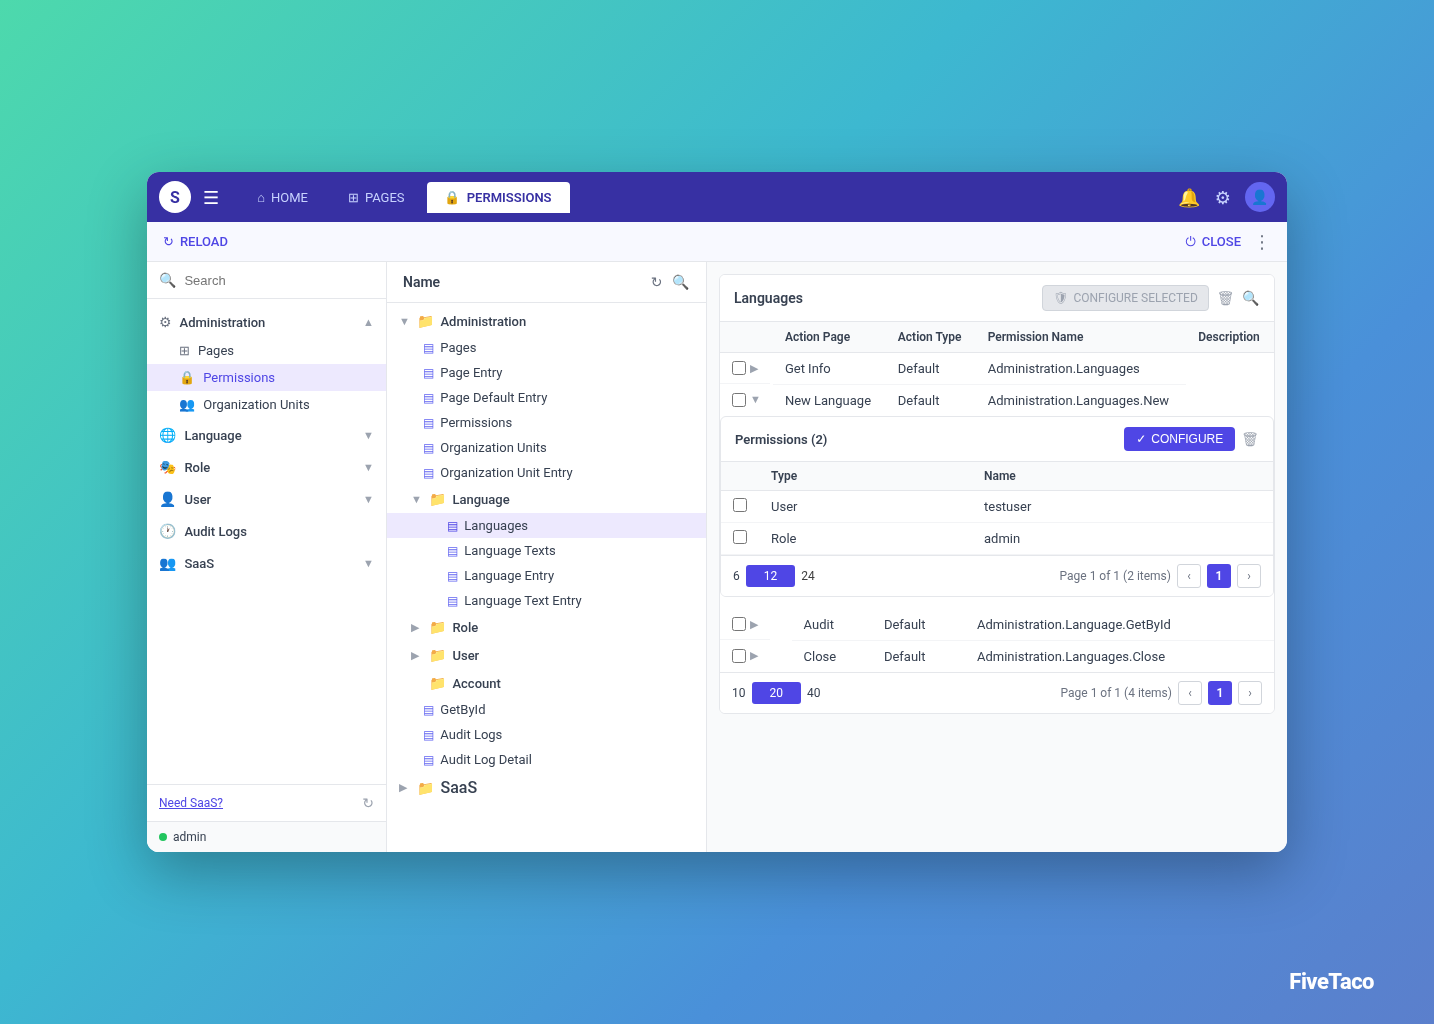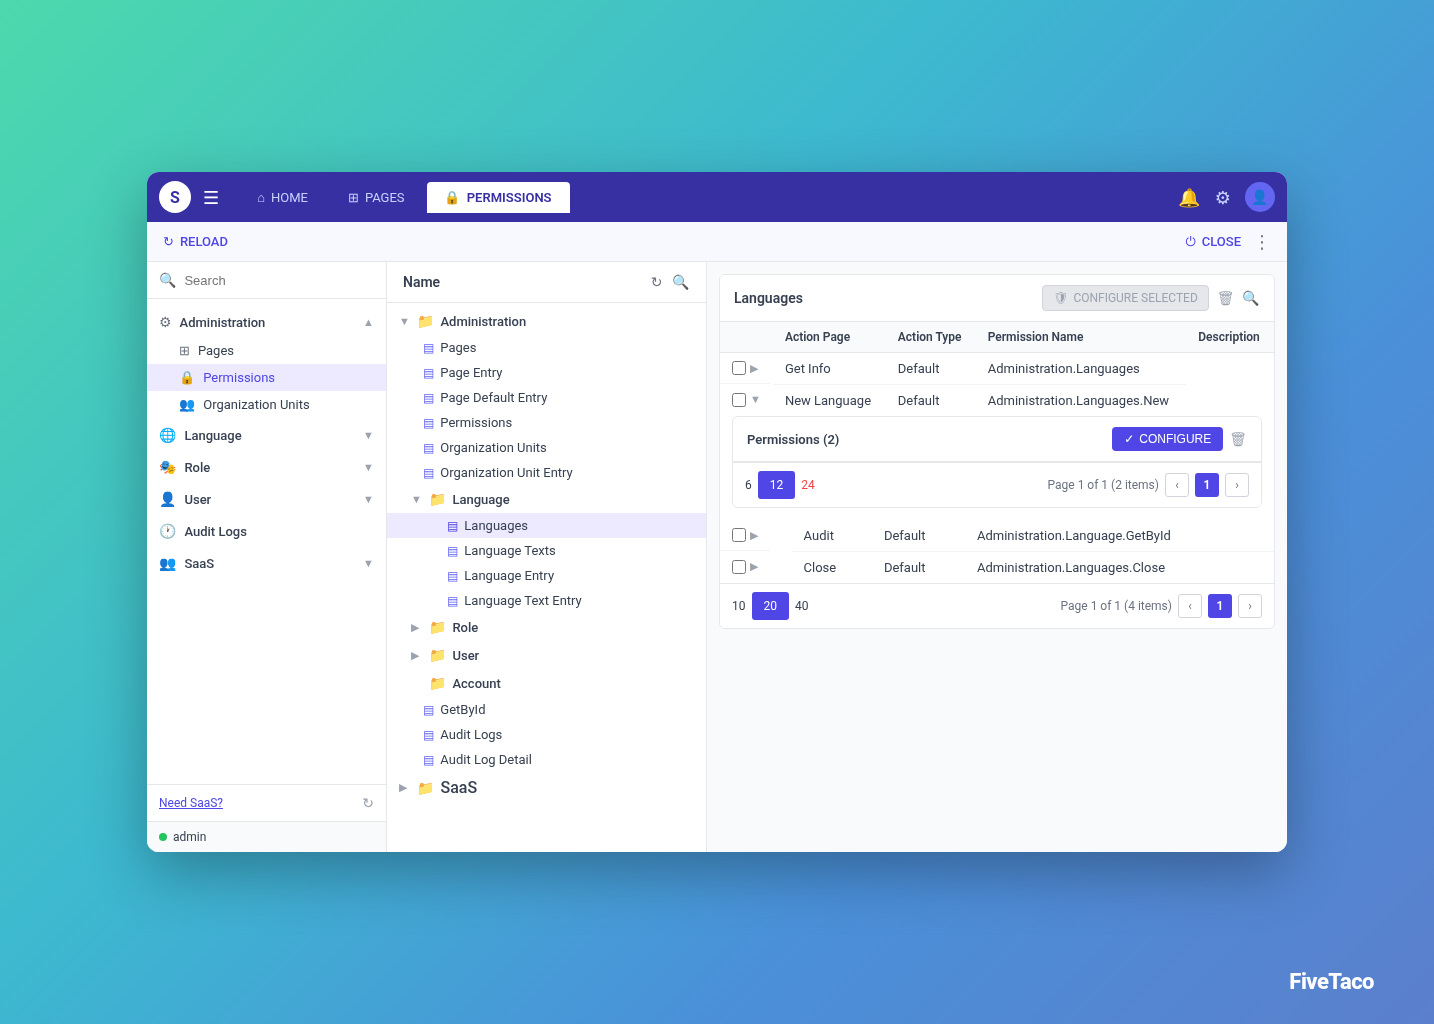--- a/index.html
+++ b/index.html
@@ -331,21 +331,21 @@
     .perm-table td {
       padding: 8px 12px;
       border-bottom: 1px solid #f3f4f6;
       color: #374151;
     }
     .perm-table tr:last-child td { border-bottom: none; }
     .cb { width: 14px; height: 14px; cursor: pointer; }
     .expand-arrow { color: #9ca3af; font-size: 11px; cursor: pointer; }
     
     .permissions-sub {
-      margin: 0 12px 12px;
+      margin: 0 0 12px;
       background: #fff;
       border: 1px solid #e5e7eb;
       border-radius: 6px;
       overflow: hidden;
     }
     .perms-sub-header {
       display: flex;
       align-items: center;
       padding: 10px 14px;
       border-bottom: 1px solid #e5e7eb;
@@ -399,22 +399,22 @@
       display: flex;
       align-items: center;
       padding: 8px 12px;
       gap: 6px;
       border-top: 1px solid #e5e7eb;
       background: #fff;
       font-size: 12px;
       color: #374151;
     }
     .page-size-btn {
-      padding: 2px 7px;
-      border: 5px solid #f97316;
+      padding: 2px 16px;
+      border: 2px solid #f97316;
       border-radius: 3px;
       font-size: 12px;
       cursor: pointer;
       background: #fff;
       color: #374151;
     }
     .page-size-btn.active {
       background: #4f46e5;
       color: #fff;
       border-color: #4f46e5;
@@ -736,24 +736,45 @@
 
         <div class="permissions-sub">
           <div class="perms-sub-header">
             <span class="perms-sub-title">Permissions (2)</span>
             <button class="configure-btn">
               <span>✓</span>
               <span>CONFIGURE</span>
             </button>
             <span class="delete-icon-btn">🗑</span>
           </div>
+          <table class="sub-table">
+            <thead>
+              <tr>
+                <th style="width:30px;"></th>
+                <th>Type</th>
+                <th>Name</th>
+              </tr>
+            </thead>
+            <tbody>
+              <tr>
+                <td><input type="checkbox" class="cb" style=""></td>
+                <td>User</td>
+                <td>testuser</td>
+              </tr>
+              <tr>
+                <td><input type="checkbox" class="cb" style=""></td>
+                <td>Role</td>
+                <td>admin</td>
+              </tr>
+            </tbody>
+          </table>
           <div class="pagination">
             <span style="color:#374151; font-size:12px;">6</span>
             <div class="page-size-btn active">12</div>
-            <span style="color:#ef4444; font-size:12px;">24</span>
+            <span style="color:#404040; font-size:12px;">24</span>
             <span class="page-info">Page 1 of 1 (2 items)</span>
             <div class="page-nav-btn">‹</div>
             <div class="page-num-btn active">1</div>
             <div class="page-nav-btn">›</div>
           </div>
         </div>
 
         <table class="perm-table">
           <tbody>
             <tr>

